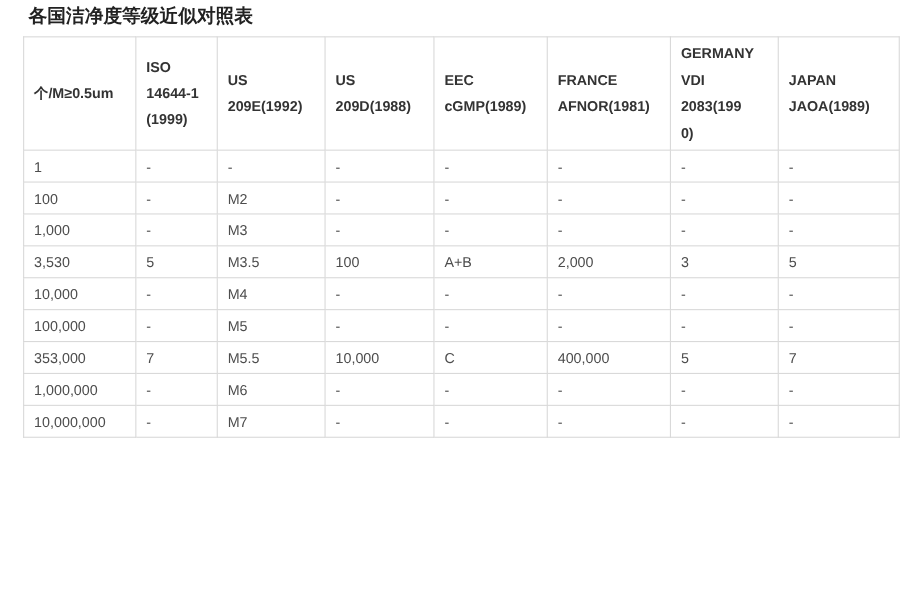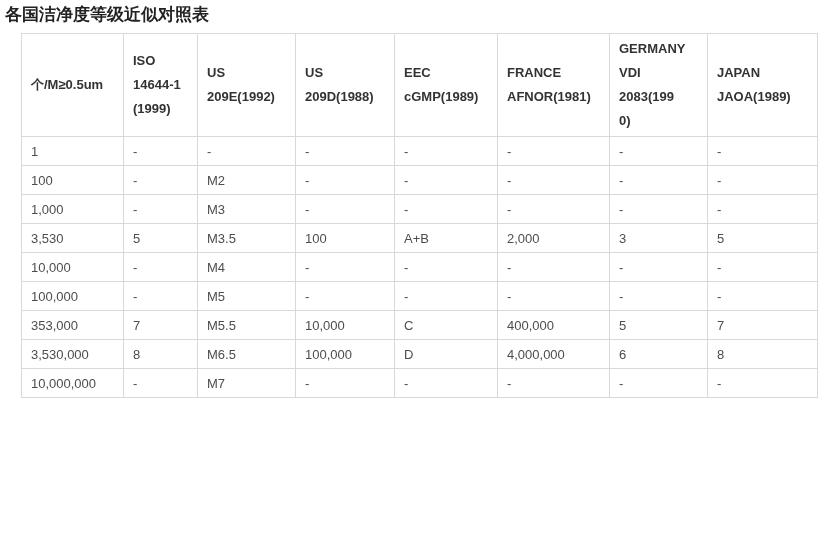--- a/index.html
+++ b/index.html
@@ -13,21 +13,21 @@
   html,body{
     margin:0;padding:0;
     background:var(--bg);
     font-family:"Liberation Sans","DejaVu Sans",sans-serif;
   }
   body{width:836px;height:552px;overflow:hidden;}
   .page-title{
     font-size:17px;
     font-weight:bold;
     color:var(--title-text);
-    margin:4px 0 8px 5px;
+    margin:4px 0 8px 26px;
     line-height:21px;
   }
   table.compare-table{
     border-collapse:collapse;
     table-layout:fixed;
     width:796px;
     margin-left:21px;
     background:var(--bg);
   }
   .compare-table th,
@@ -157,28 +157,28 @@
         <td>353,000</td>
         <td>7</td>
         <td>M5.5</td>
         <td>10,000</td>
         <td>C</td>
         <td>400,000</td>
         <td>5</td>
         <td>7</td>
       </tr>
       <tr>
-        <td>3,530,000</td>
-        <td>8</td>
-        <td>M6.5</td>
-        <td>100,000</td>
-        <td>D</td>
-        <td>4,000,000</td>
-        <td>6</td>
-        <td>8</td>
+        <td>1,000,000</td>
+        <td>-</td>
+        <td>M6</td>
+        <td>-</td>
+        <td>-</td>
+        <td>-</td>
+        <td>-</td>
+        <td>-</td>
       </tr>
       <tr>
         <td>10,000,000</td>
         <td>-</td>
         <td>M7</td>
         <td>-</td>
         <td>-</td>
         <td>-</td>
         <td>-</td>
         <td>-</td>

